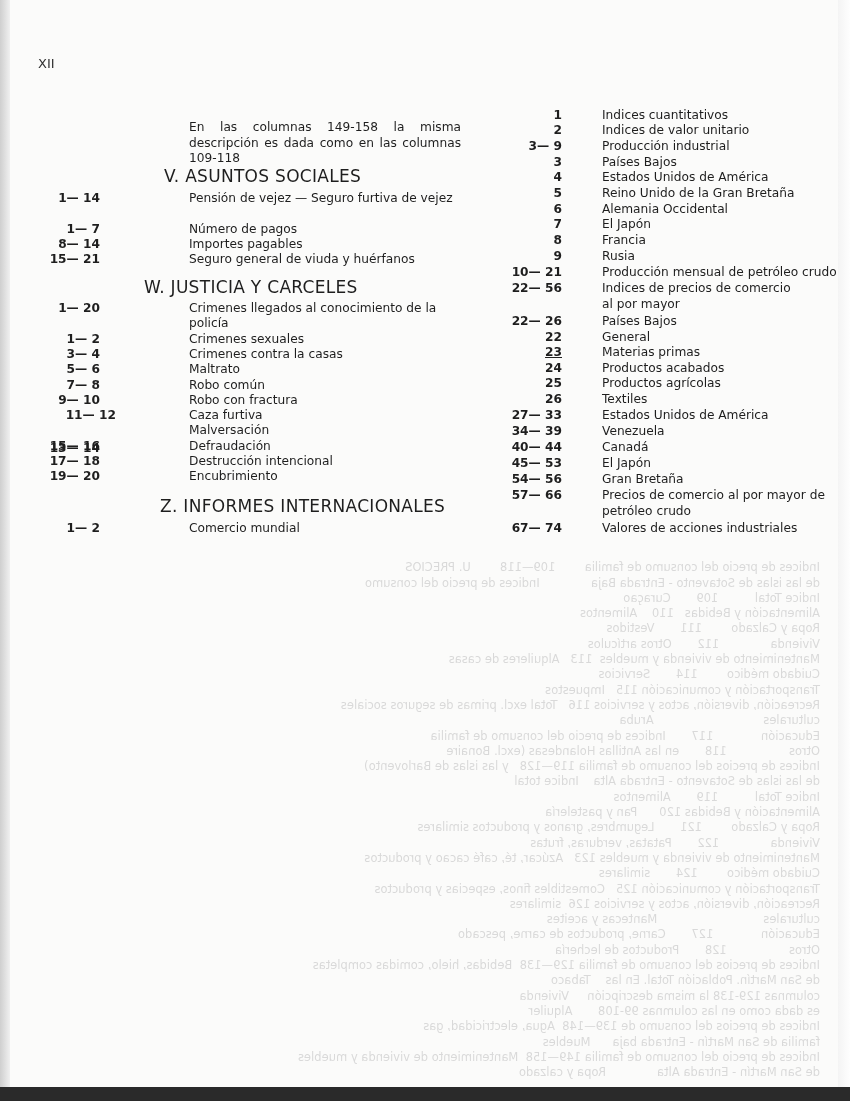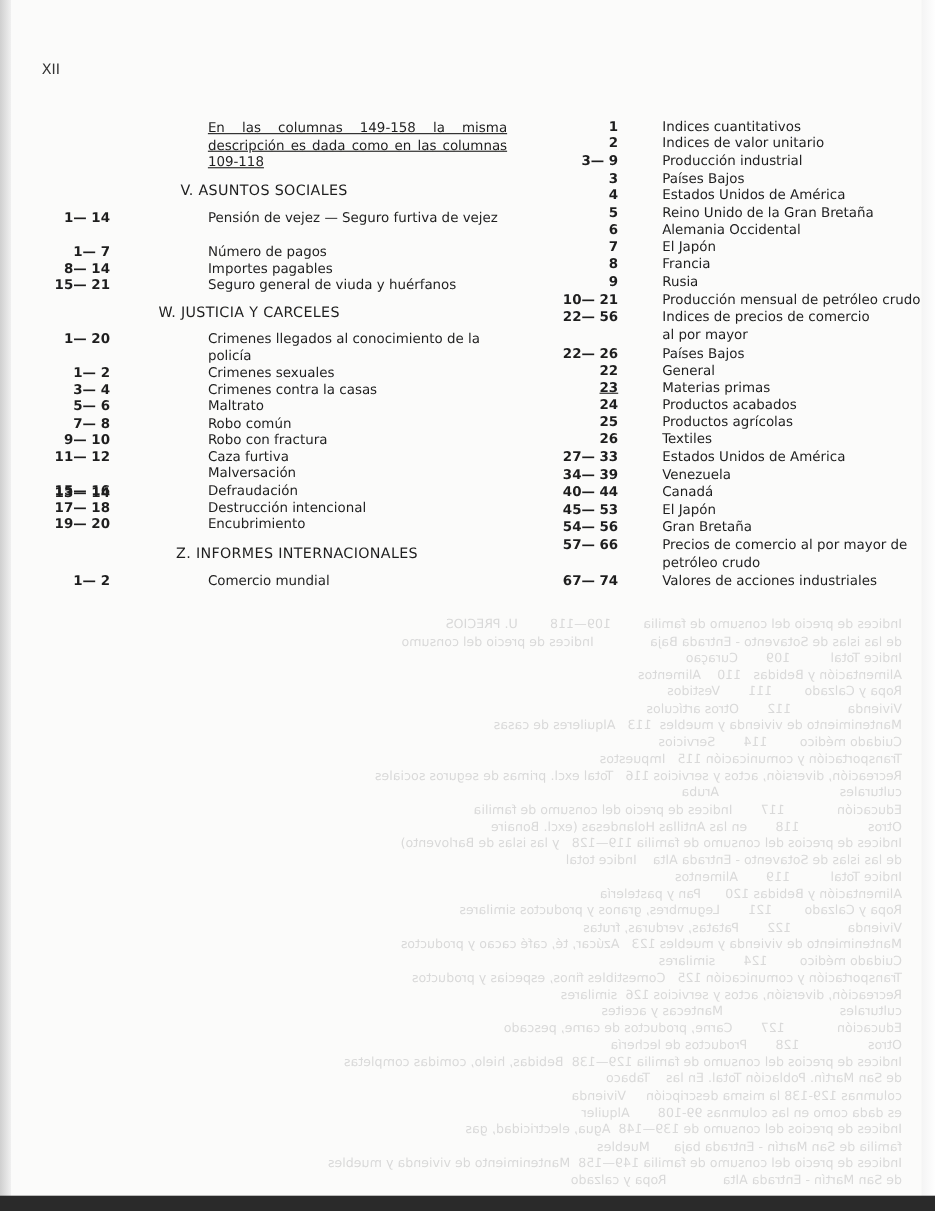--- a/index.html
+++ b/index.html
@@ -5,21 +5,21 @@
   html, body { margin:0; padding:0; }
   body { width:850px; height:1101px; background:#f2f2f0; position:relative; overflow:hidden;
          font-family:"DejaVu Sans", sans-serif; color:#1e1e1e; }
   .page { position:absolute; left:10px; top:0; width:828px; height:1088px; background:#fbfbfa; }
   .spine-left { position:absolute; left:0; top:0; width:10px; height:1101px; background:linear-gradient(90deg,#cfcfcf,#f0f0f0); }
   .edge-right { position:absolute; right:0; top:0; width:12px; height:1101px; background:linear-gradient(90deg,#f4f4f4,#fefefe); }
   .bottom-strip { position:absolute; left:0; bottom:0; width:850px; height:14px; background:#2a2a2a; }
   .page-number { position:absolute; left:38px; top:56px; font-size:13px; color:#333; }
   .row { position:absolute; font-size:12.2px; line-height:15px; white-space:nowrap; }
   .num { position:absolute; text-align:right; font-weight:bold; font-size:12.2px; line-height:15px; white-space:nowrap; }
-  .heading { position:absolute; font-size:13px; font-weight:normal; letter-spacing:0.3px; white-space:nowrap; }
+  .heading { position:absolute; font-size:17px; font-weight:normal; letter-spacing:0.3px; white-space:nowrap; }
   .para { position:absolute; font-size:12.2px; line-height:15.5px; text-align:justify; }
   .bleed { position:absolute; color:#d6d6d6; font-size:11.5px; line-height:15.3px; white-space:pre; transform:scaleX(-1); opacity:0.9; }
 </style>
 </head>
 <body>
 
 <div class="spine-left"></div>
 <div class="page"></div>
 <div class="edge-right"></div>
 
@@ -55,21 +55,21 @@
 columnas 129-138 la misma descripción     Vivienda
 es dada como en las columnas 99-108       Alquiler
 Indices de precios del consumo de 139—148  Agua, electricidad, gas
 familia de San Martín - Entrada baja      Muebles
 Indices de precio del consumo de familia 149—158  Mantenimiento de vivienda y muebles
 de San Martín - Entrada Alta              Ropa y calzado
 </div>
 
 <div class="page-number">XII</div>
 
-<div class="para" style="left:189px;top:109px;width:272px;text-decoration:underline;">En las columnas 149-158 la misma descripción es dada como en las columnas 109-118</div>
+<div class="para" style="left:189px;top:120px;width:272px;">En las columnas 149-158 la misma descripción es dada como en las columnas 109-118</div>
 
 <div class="heading" style="left:164px;top:166px;">V. ASUNTOS SOCIALES</div>
 
 <div class="num" style="left:40px;width:60px;top:191px;">1— 14</div>
 <div class="row" style="left:189px;top:191px;white-space:normal;width:270px;">Pensión de vejez — Seguro furtiva de vejez</div>
 
 <div class="num" style="left:40px;width:60px;top:222px;">1— 7</div>
 <div class="row" style="left:189px;top:222px;">Número de pagos</div>
 
 <div class="num" style="left:40px;width:60px;top:237px;">8— 14</div>
@@ -91,21 +91,21 @@
 
 <div class="num" style="left:40px;width:60px;top:362px;">5— 6</div>
 <div class="row" style="left:189px;top:362px;">Maltrato</div>
 
 <div class="num" style="left:40px;width:60px;top:378px;">7— 8</div>
 <div class="row" style="left:189px;top:378px;">Robo común</div>
 
 <div class="num" style="left:40px;width:60px;top:393px;">9— 10</div>
 <div class="row" style="left:189px;top:393px;">Robo con fractura</div>
 
-<div class="num" style="left:40px;width:60px;top:408px;">11— 12</div>
+<div class="num" style="left:56px;width:60px;top:408px;">11— 12</div>
 <div class="row" style="left:189px;top:408px;">Caza furtiva</div>
 
 <div class="num" style="left:40px;width:60px;top:441px;">13— 14</div>
 <div class="row" style="left:189px;top:423px;">Malversación</div>
 
 <div class="num" style="left:40px;width:60px;top:439px;">15— 16</div>
 <div class="row" style="left:189px;top:439px;">Defraudación</div>
 
 <div class="num" style="left:40px;width:60px;top:454px;">17— 18</div>
 <div class="row" style="left:189px;top:454px;">Destrucción intencional</div>

